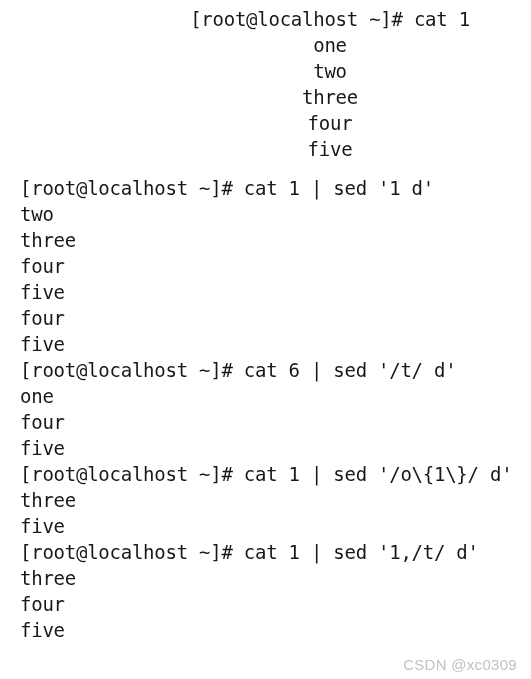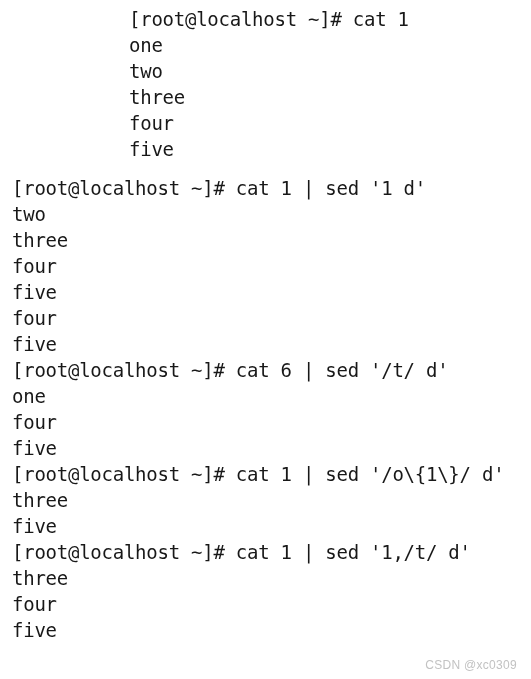--- a/index.html
+++ b/index.html
@@ -28,39 +28,40 @@
     padding: 0;
   }
   .line {
     font-family: "DejaVu Sans Mono", "Liberation Mono", monospace;
     font-size: 19px;
     line-height: 26px;
     height: 26px;
     color: #181818;
     white-space: pre;
     letter-spacing: -0.25px;
-    padding-left: 12px;
+    padding-left: 20px;
     font-weight: 400;
     -webkit-font-smoothing: none;
   }
   .line.indented {
     padding-left: 129px;
+    text-align: center;
   }
   .spacer {
     height: 13px;
   }
   .top-pad {
     height: 6px;
   }
   #watermark {
     position: absolute;
     right: 14px;
     top: 658px;
     font-family: "Liberation Sans", "DejaVu Sans", sans-serif;
-    font-size: 12px;
+    font-size: 15px;
     line-height: 14px;
     color: #c2c2c2;
     white-space: pre;
     letter-spacing: 0.3px;
   }
 </style>
 </head>
 <body>
 
 <div id="terminal">

